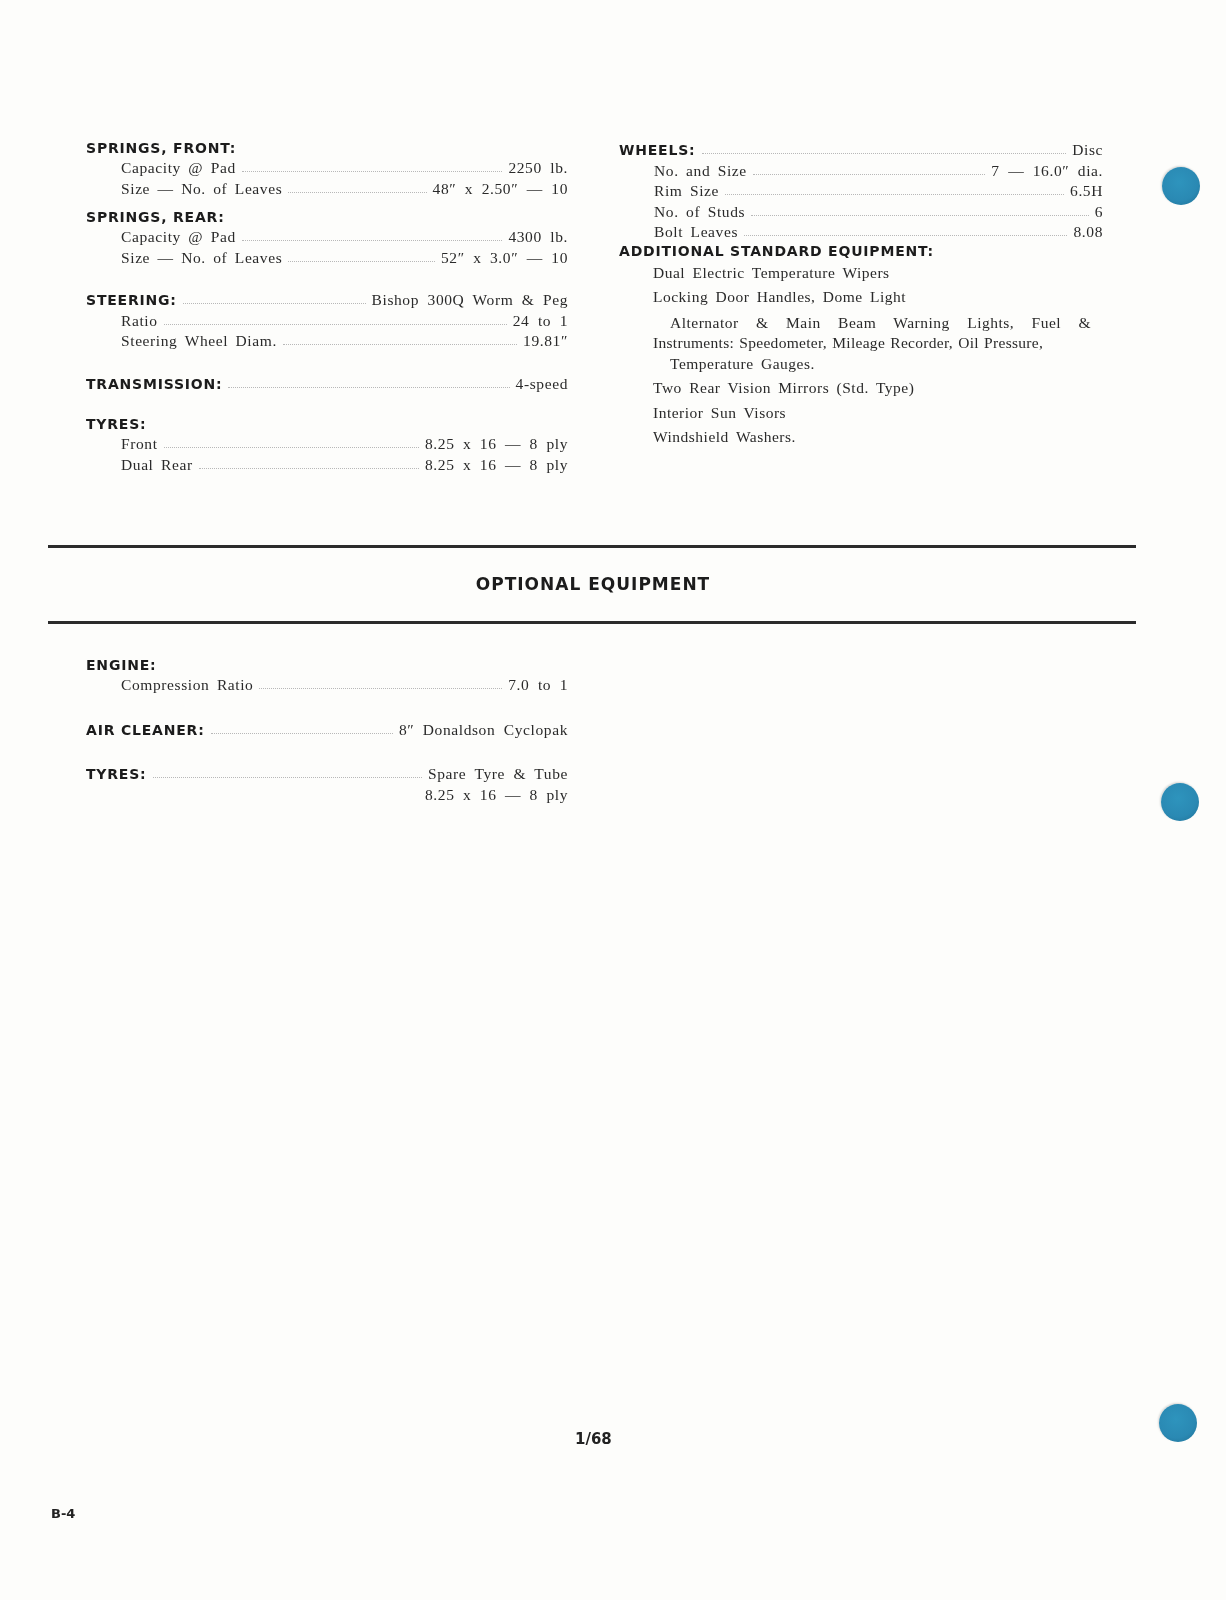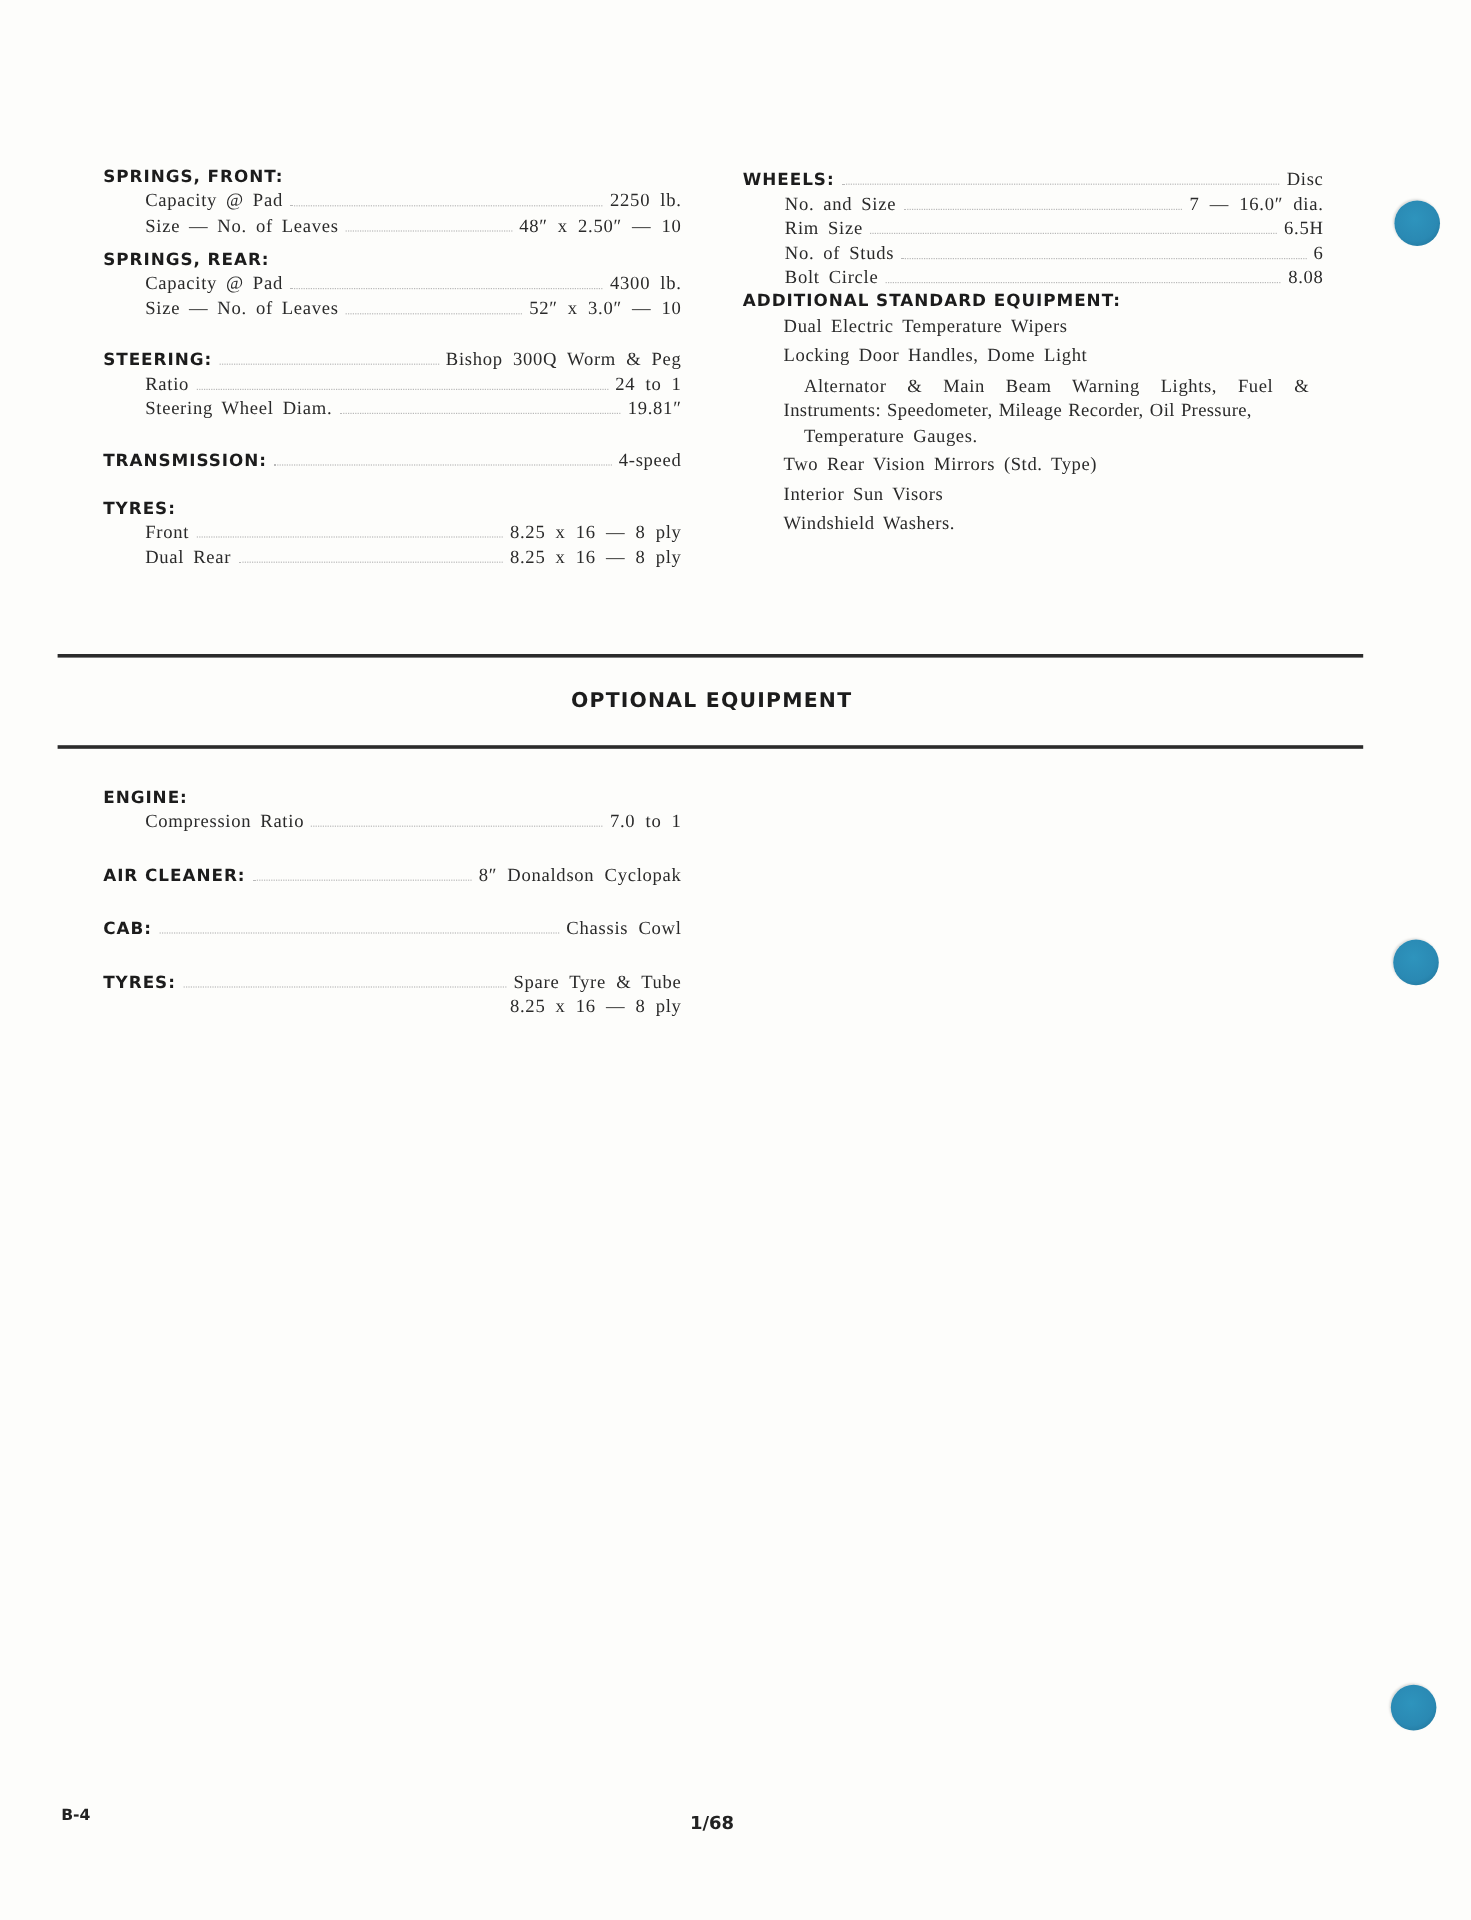--- a/index.html
+++ b/index.html
@@ -140,21 +140,21 @@
         <span class="lbl">Rim Size</span>
         <span class="dots"></span>
         <span class="val">6.5H</span>
       </div>
       <div class="row">
         <span class="lbl">No. of Studs</span>
         <span class="dots"></span>
         <span class="val">6</span>
       </div>
       <div class="row">
-        <span class="lbl">Bolt Circle</span>
+        <span class="lbl">Bolt Leaves</span>
         <span class="dots"></span>
         <span class="val">8.08</span>
       </div>
     </div>
   </div>
 
   <div style="">
     <div class="head">ADDITIONAL STANDARD EQUIPMENT:</div>
     <div style="padding-left:34px; margin-top:4px;">
       <div class="list-item" style="margin-bottom:4px;">Dual Electric Temperature Wipers</div>
@@ -186,34 +186,27 @@
   </div>
 
   <div style="margin-top:24px;">
     <div class="row head-row">
       <span class="lbl">AIR CLEANER:</span>
       <span class="dots"></span>
       <span class="val">8″ Donaldson Cyclopak</span>
     </div>
   </div>
 
-  <div style="margin-top:24px;">
-    <div class="row head-row">
-      <span class="lbl">CAB:</span>
-      <span class="dots"></span>
-      <span class="val">Chassis Cowl</span>
-    </div>
-  </div>
 
   <div style="margin-top:24px;">
     <div class="row head-row">
       <span class="lbl">TYRES:</span>
       <span class="dots"></span>
       <span class="val">Spare Tyre &amp; Tube</span>
     </div>
     <div class="row" style="justify-content:flex-end;">
       <span class="val">8.25 x 16 — 8 ply</span>
     </div>
   </div>
 </div>
 
 <div class="abs footer" style="left:51px; top:1506px;">B-4</div>
-<div class="abs footer-r" style="left:575px; top:1510px;">1/68</div>
+<div class="abs footer-r" style="left:575px; top:1430px;">1/68</div>
 
 </body></html>

